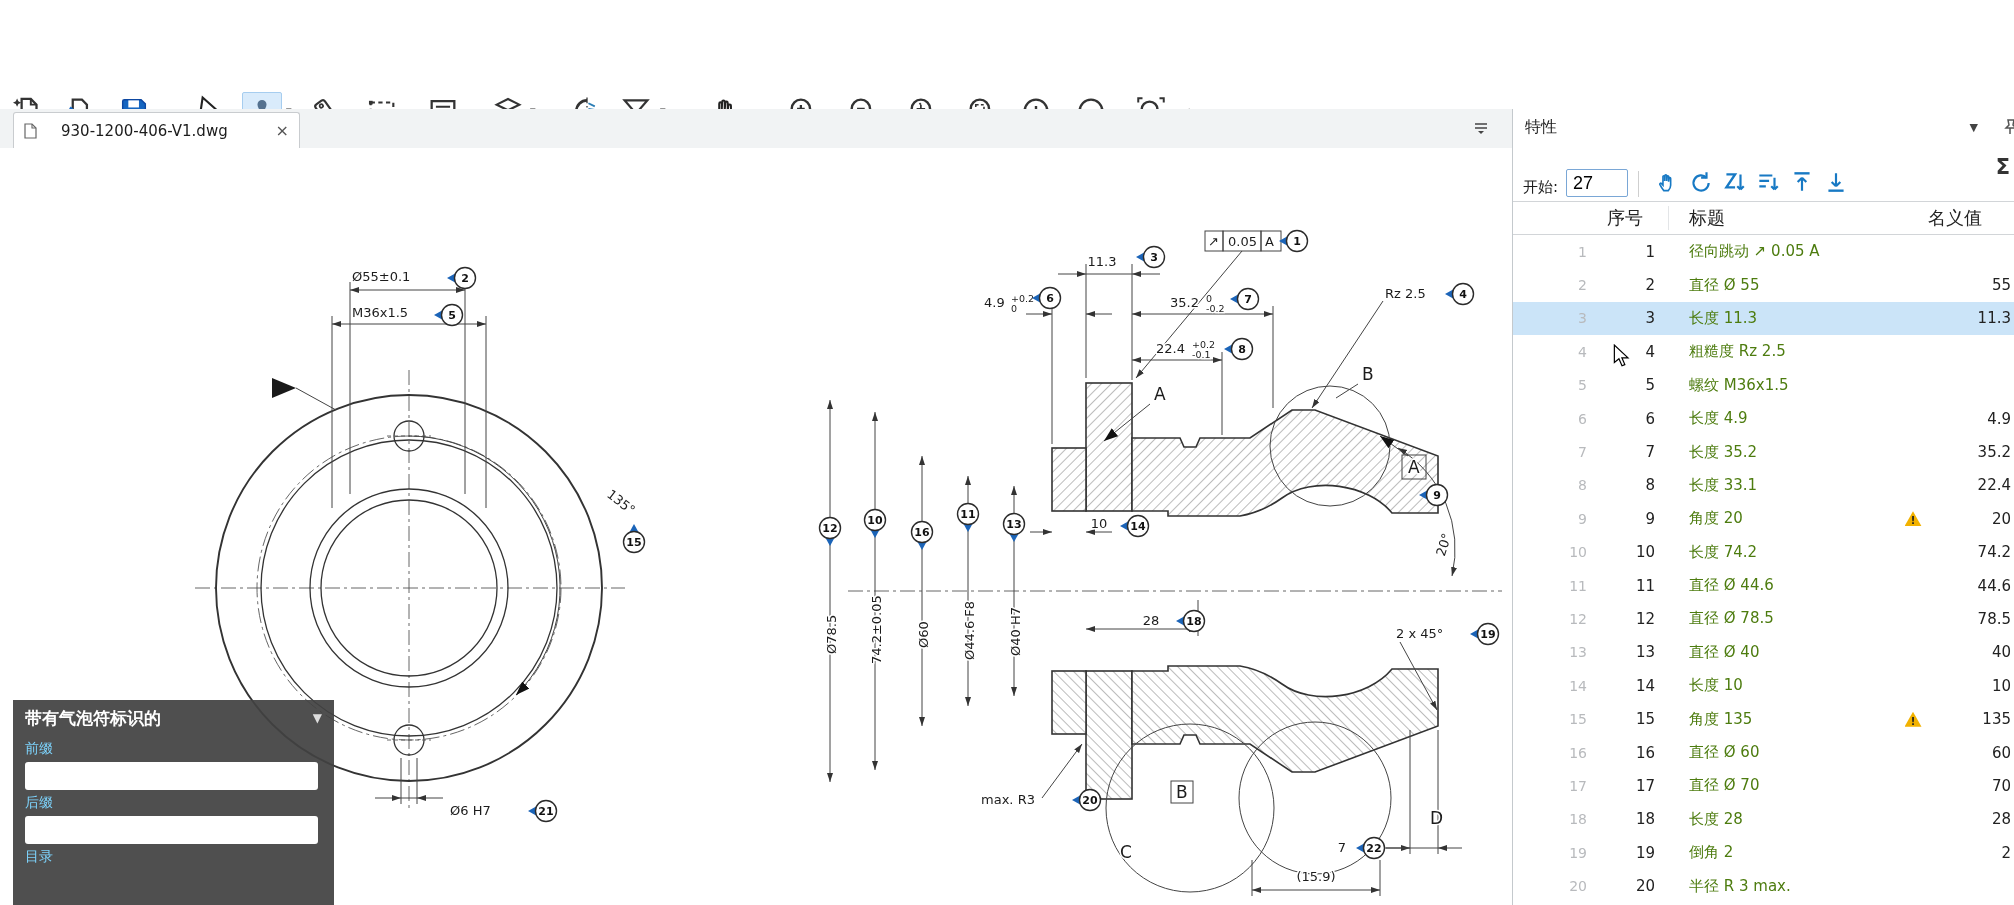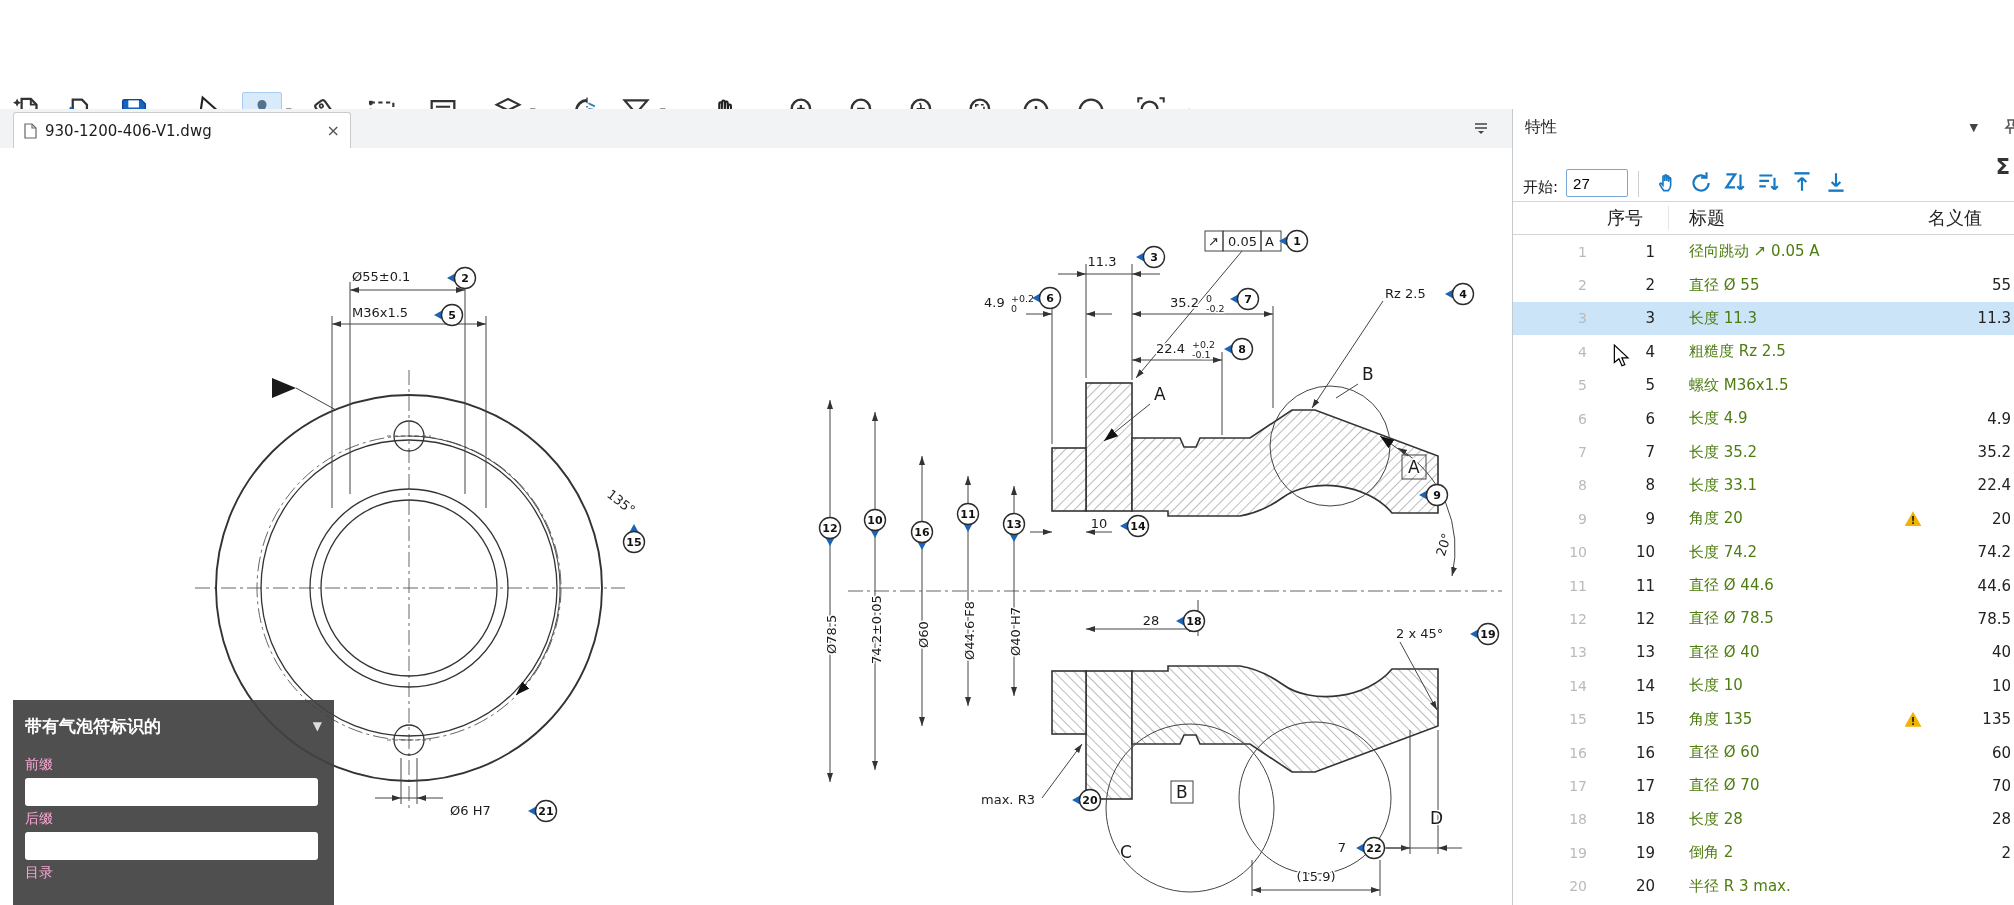--- a/index.html
+++ b/index.html
@@ -12,22 +12,22 @@
   .menu-item{cursor:default;}
   .version-frag{position:absolute;right:1px;top:4px;font-size:21px;font-weight:bold;}
   
   .toolbar{position:absolute;left:0;top:38px;width:2014px;height:71px;background:#fff;border-bottom:1px solid #ececec;}
   .tbi{position:absolute;top:54px;width:38px;height:38px;display:flex;align-items:center;justify-content:center;}
   .tbi svg{display:block;}
   .tbi.active{background:#d9ebfb;border:1px solid #a6cdef;border-radius:2px;}
   .caret{position:absolute;top:66px;font-size:11px;color:#333;}
   
   .tabbar{position:absolute;left:0;top:109px;width:1512px;height:39px;background:#f1f3f4;border-bottom:1px solid #d7dadc;}
-  .tab{position:absolute;left:13px;top:3px;width:338px;height:36px;background:#fff;border:1px solid #c9cccf;border-bottom:none;
-       border-radius:3px 3px 0 0;display:flex;align-items:center;padding:16px 10px;box-sizing:border-box;gap:8px;}
+  .tab{position:absolute;left:13px;top:3px;width:287px;height:36px;background:#fff;border:1px solid #c9cccf;border-bottom:none;
+       border-radius:3px 3px 0 0;display:flex;align-items:center;padding:16px 10px;box-sizing:border-box;gap:24px;}
   .tab-title{font-size:15px;white-space:nowrap;}
   .tab-close{margin-left:auto;font-size:16px;color:#555;line-height:1;}
   .tabmenu{position:absolute;left:1472px;top:10px;}
   
   .canvas{position:absolute;left:0;top:148px;width:1512px;height:757px;background:#fff;}
   
   .e1{fill:none;stroke:#333;stroke-width:1.3;}
   .e2{fill:none;stroke:#333;stroke-width:1.9;}
   .hat{fill:url(#h);stroke:#333;stroke-width:1.6;}
   .thin{fill:none;stroke:#444;stroke-width:1;}
@@ -35,32 +35,32 @@
   .dsh{fill:none;stroke:#555;stroke-width:.9;stroke-dasharray:4 3;}
   text.dt{font:13px "DejaVu Sans",sans-serif;fill:#1c1c1c;paint-order:stroke;stroke:#fff;stroke-width:3px;stroke-linejoin:round;}
   text.dts{font:9.5px "DejaVu Sans",sans-serif;fill:#1c1c1c;paint-order:stroke;stroke:#fff;stroke-width:2.5px;}
   text.lbl{font:17px "DejaVu Sans",sans-serif;fill:#1c1c1c;paint-order:stroke;stroke:#fff;stroke-width:3px;}
   text.bn{font:600 11px "DejaVu Sans",sans-serif;fill:#111;text-anchor:middle;}
   .btri{fill:#1b64b8;}
   .bc{fill:#fff;stroke:#2b2b2b;stroke-width:1.4;}
   
   .bpanel{position:absolute;left:13px;top:700px;width:321px;height:205px;background:rgba(66,66,66,.93);
           overflow:hidden;color:#fff;}
-  .bpanel-title{display:flex;align-items:center;height:36px;padding:8px 12px;font-size:17px;font-weight:bold;}
+  .bpanel-title{display:flex;align-items:center;height:36px;padding:0 12px;font-size:17px;font-weight:bold;}
   .bpanel-title .bp-caret{margin-left:auto;font-size:12px;color:#ddd;}
-  .bp-label{font-size:14px;color:#f9a8d4;margin:4px 12px 4px;}
+  .bp-label{font-size:14px;color:#7dd3fc;margin:4px 12px 4px;}
   .bp-input{display:block;width:293px;height:28px;margin:0 12px;border:none;border-radius:3px;background:#fff;box-sizing:border-box;padding:0 6px;font-size:14px;}
   
   .props{position:absolute;left:1512px;top:109px;width:502px;height:796px;background:#fff;border-left:1px solid #c4c9cd;box-sizing:border-box;overflow:hidden;}
   .props-header{position:relative;height:36px;display:flex;align-items:center;padding:0 12px;font-size:16px;}
   .props-header .ph-caret{position:absolute;right:36px;font-size:11px;color:#444;}
   .props-header .ph-pin{position:absolute;right:-6px;top:8px;}
   .props-controls{position:relative;height:52px;display:flex;align-items:flex-end;padding-left:10px;}
   .start-label{font-size:15px;margin-right:8px;}
-  .start-input{width:62px;height:28px;border:1px solid #7aa7d6;border-radius:2px;font-size:15px;padding:0 6px;box-sizing:border-box;}
+  .start-input{width:62px;height:28px;border:1px solid #7aa7d6;border-radius:2px;font-size:18px;padding:0 6px;box-sizing:border-box;}
   .vsep{width:1px;height:26px;background:#cfcfcf;margin:0 10px;}
   .pci{width:34px;height:30px;display:flex;align-items:center;justify-content:center;}
   .sigma{position:absolute;right:4px;top:10px;font-size:21px;font-weight:bold;color:#333;}
   .prop-head{display:grid;grid-template-columns:84px 72px 1fr 30px 86px;height:32px;align-items:center;
              border-top:1px solid #d2d5d8;border-bottom:1px solid #d2d5d8;font-size:18px;color:#222;margin-top:4px;}
   .h-num{grid-column:2;padding-left:10px;border-right:1px solid #e3e5e7;}
   .h-title{grid-column:3;padding-left:20px;}
   .h-nom{grid-column:5;}
   .prop-rows{height:668px;overflow:hidden;}
   .prop-row{display:grid;grid-template-columns:84px 72px 1fr 30px 86px;height:33.4px;align-items:center;font-size:15px;}

